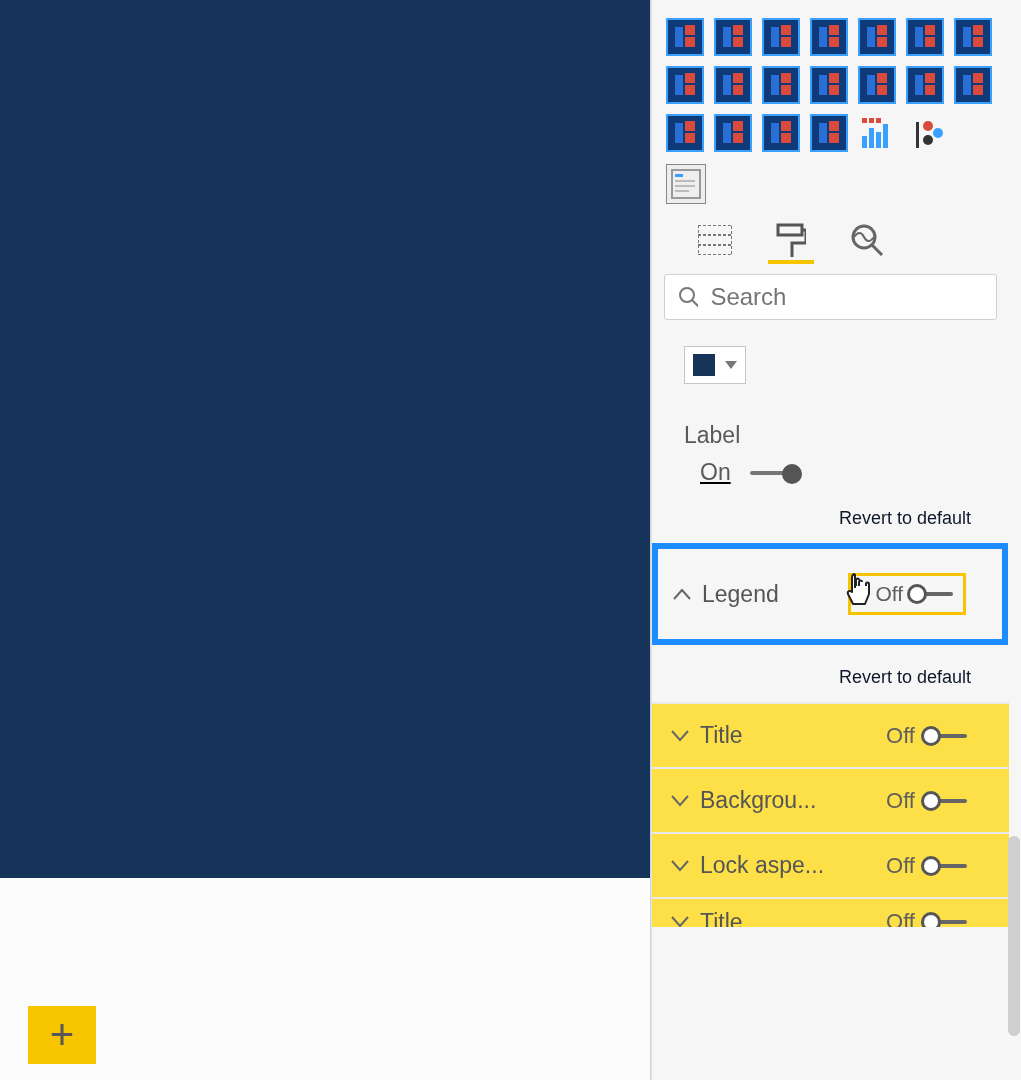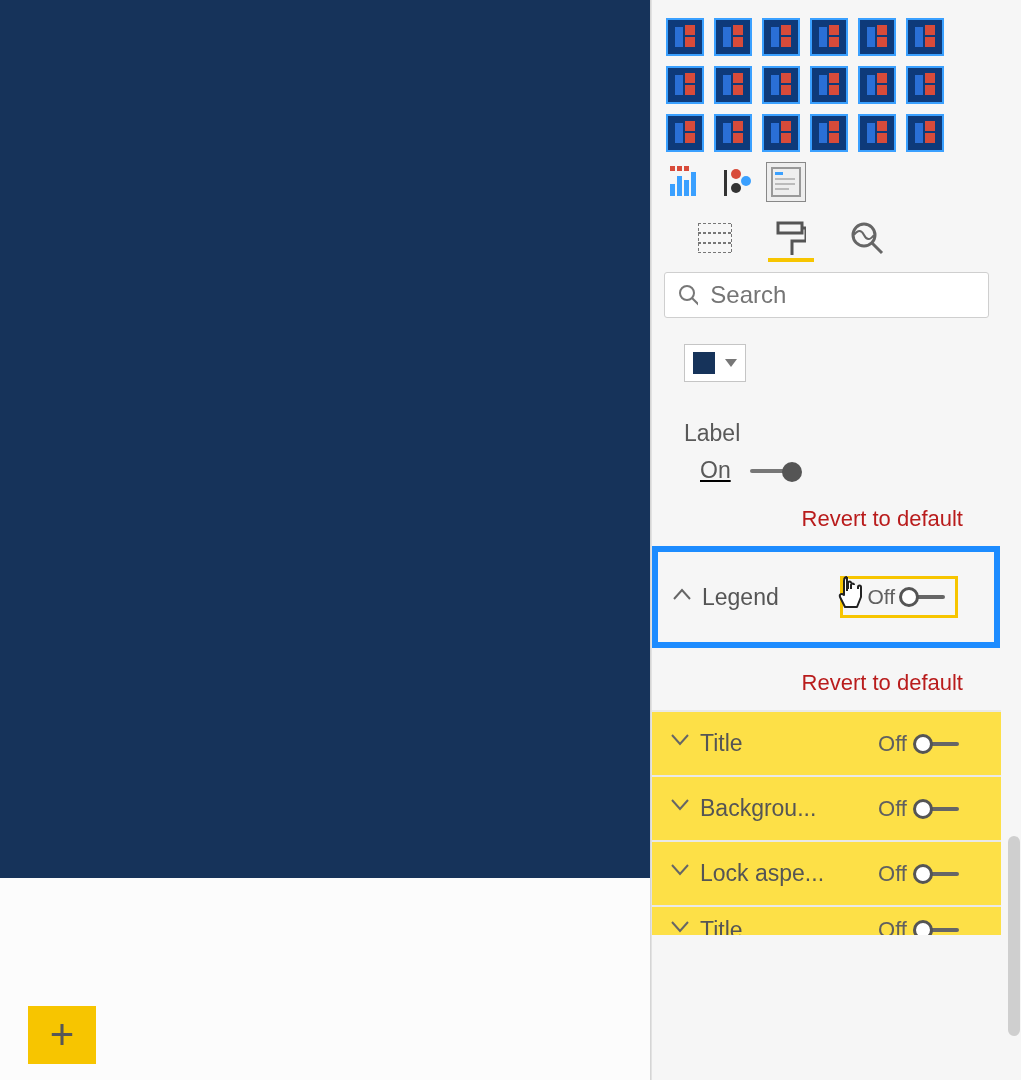--- a/index.html
+++ b/index.html
@@ -4,21 +4,21 @@
 <style>
   * { box-sizing: border-box; margin: 0; padding: 0; font-family: "Segoe UI", Arial, sans-serif; }
   html, body { width: 1021px; height: 1080px; overflow: hidden; background: #fff; }
   .app { display: flex; width: 100%; height: 100%; }
   .canvas-area { flex: 1; display: flex; flex-direction: column; border-right: 1px solid #d5d5d5; }
   .canvas { flex: 1; background: #16335a; max-height: 878px; }
   .below-canvas { flex: 0 0 auto; height: 202px; position: relative; background: #fcfcfc; }
   .add-page { position: absolute; left: 28px; top: 128px; width: 68px; height: 58px; background: #f7c500; color: #575757; font-size: 42px; line-height: 58px; text-align: center; cursor: pointer; font-weight: 300; }
 
   .panel { width: 370px; background: #f6f6f6; border-left: 1px solid #e2e2e2; display: flex; flex-direction: column; position: relative; }
-  .panel-inner { padding: 0 20px 0 0; }
+  .panel-inner { padding: 0 12px 0 0; }
 
   .viz-grid { padding: 18px 12px 6px 14px; display: flex; flex-wrap: wrap; gap: 10px 10px; }
   .viz-cell { width: 38px; height: 38px; background: #0e3a7a; border: 2px solid #3aa0ff; display:flex; align-items:center; justify-content:center; cursor:pointer; }
   .viz-cell svg { display:block; }
   .viz-extra { width: 40px; height: 40px; display:flex; align-items:center; justify-content:center; cursor:pointer; border:1px solid transparent; }
   .viz-extra.selected { border:1px solid #888; background:#eee; }
 
   .subtabs { display:flex; gap:30px; padding: 10px 0 0 40px; }
   .subtab { width:46px; height:44px; display:flex; align-items:center; justify-content:center; cursor:pointer; border-bottom:4px solid transparent; }
   .subtab.active { border-bottom:4px solid #f7c500; }
@@ -34,24 +34,24 @@
   .swatch { width:22px; height:22px; }
   .dd-caret { width:0; height:0; border-left:6px solid transparent; border-right:6px solid transparent; border-top:8px solid #777; }
 
   .toggle-row { display:flex; align-items:center; gap:14px; padding-left:16px;text-decoration:underline; }
   .toggle-label { font-size:23px; color:#595959; min-width:36px; }
   .toggle { width:52px; height:18px; position:relative; cursor:pointer; }
   .toggle .track { position:absolute; top:7px; left:0; width:44px; height:4px; background:#777; border-radius:2px; }
   .toggle .knob { position:absolute; top:0; width:20px; height:20px; border-radius:50%; background:#666; }
   .toggle.on .knob { right:0; background:#555; }
 
-  .revert { text-align:right; padding: 22px 38px 14px 0; color:#b91c1c; font-size:22px; cursor:pointer; }
+  .revert { text-align:right; padding: 22px 38px 14px 0; color:#0f172a; font-size:18px; cursor:pointer; }
 
   .section-row { display:flex; align-items:center; justify-content:space-between; padding:18px 40px 18px 18px; border-top:2px solid #e9e9e9; background:#fde047; }
-  .section-left { display:flex; gap:10px; }
+  .section-left { display:flex; align-items:center; gap:10px; }
   .chev { width:20px; height:20px; display:flex; align-items:center; justify-content:center; color:#666; }
   .section-title { font-size:23px; color:#555; max-width:150px; overflow:hidden; text-overflow:ellipsis; white-space:nowrap; }
 
   .section-toggle { display:flex; align-items:center; gap:6px; }
   .section-toggle .tlabel { font-size:22px; color:#606060; }
   .mini-toggle { position:relative; width:48px; height:20px; cursor:pointer; }
   .mini-toggle .track { position:absolute; top:8px; left:10px; width:36px; height:4px; background:#666; border-radius:2px; }
   .mini-toggle .knob { position:absolute; top:0; left:0; width:20px; height:20px; border-radius:50%; background:#fff; border:3px solid #555; }
 
   .highlighted-section { border:6px solid #1d8cff; margin:0 1px 0 0; }

